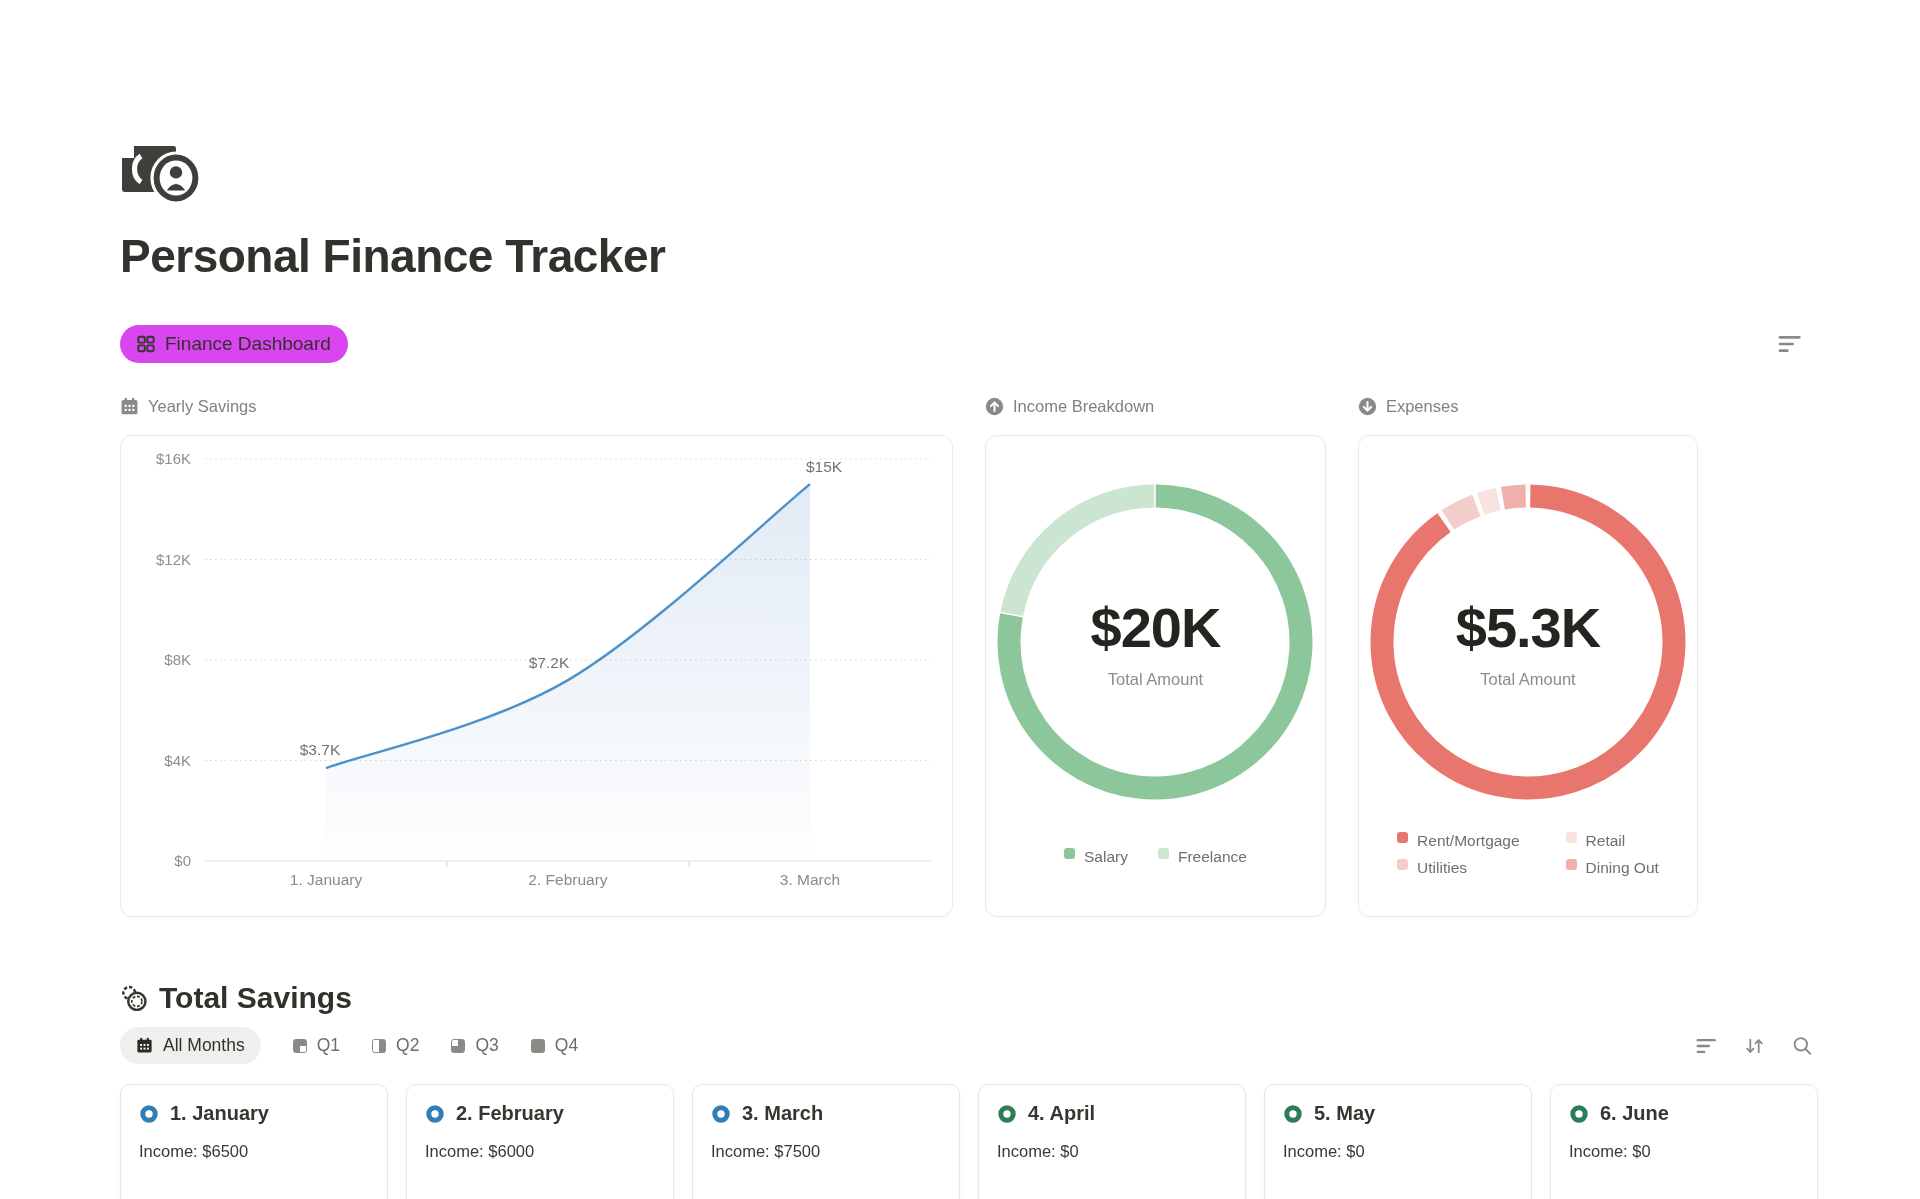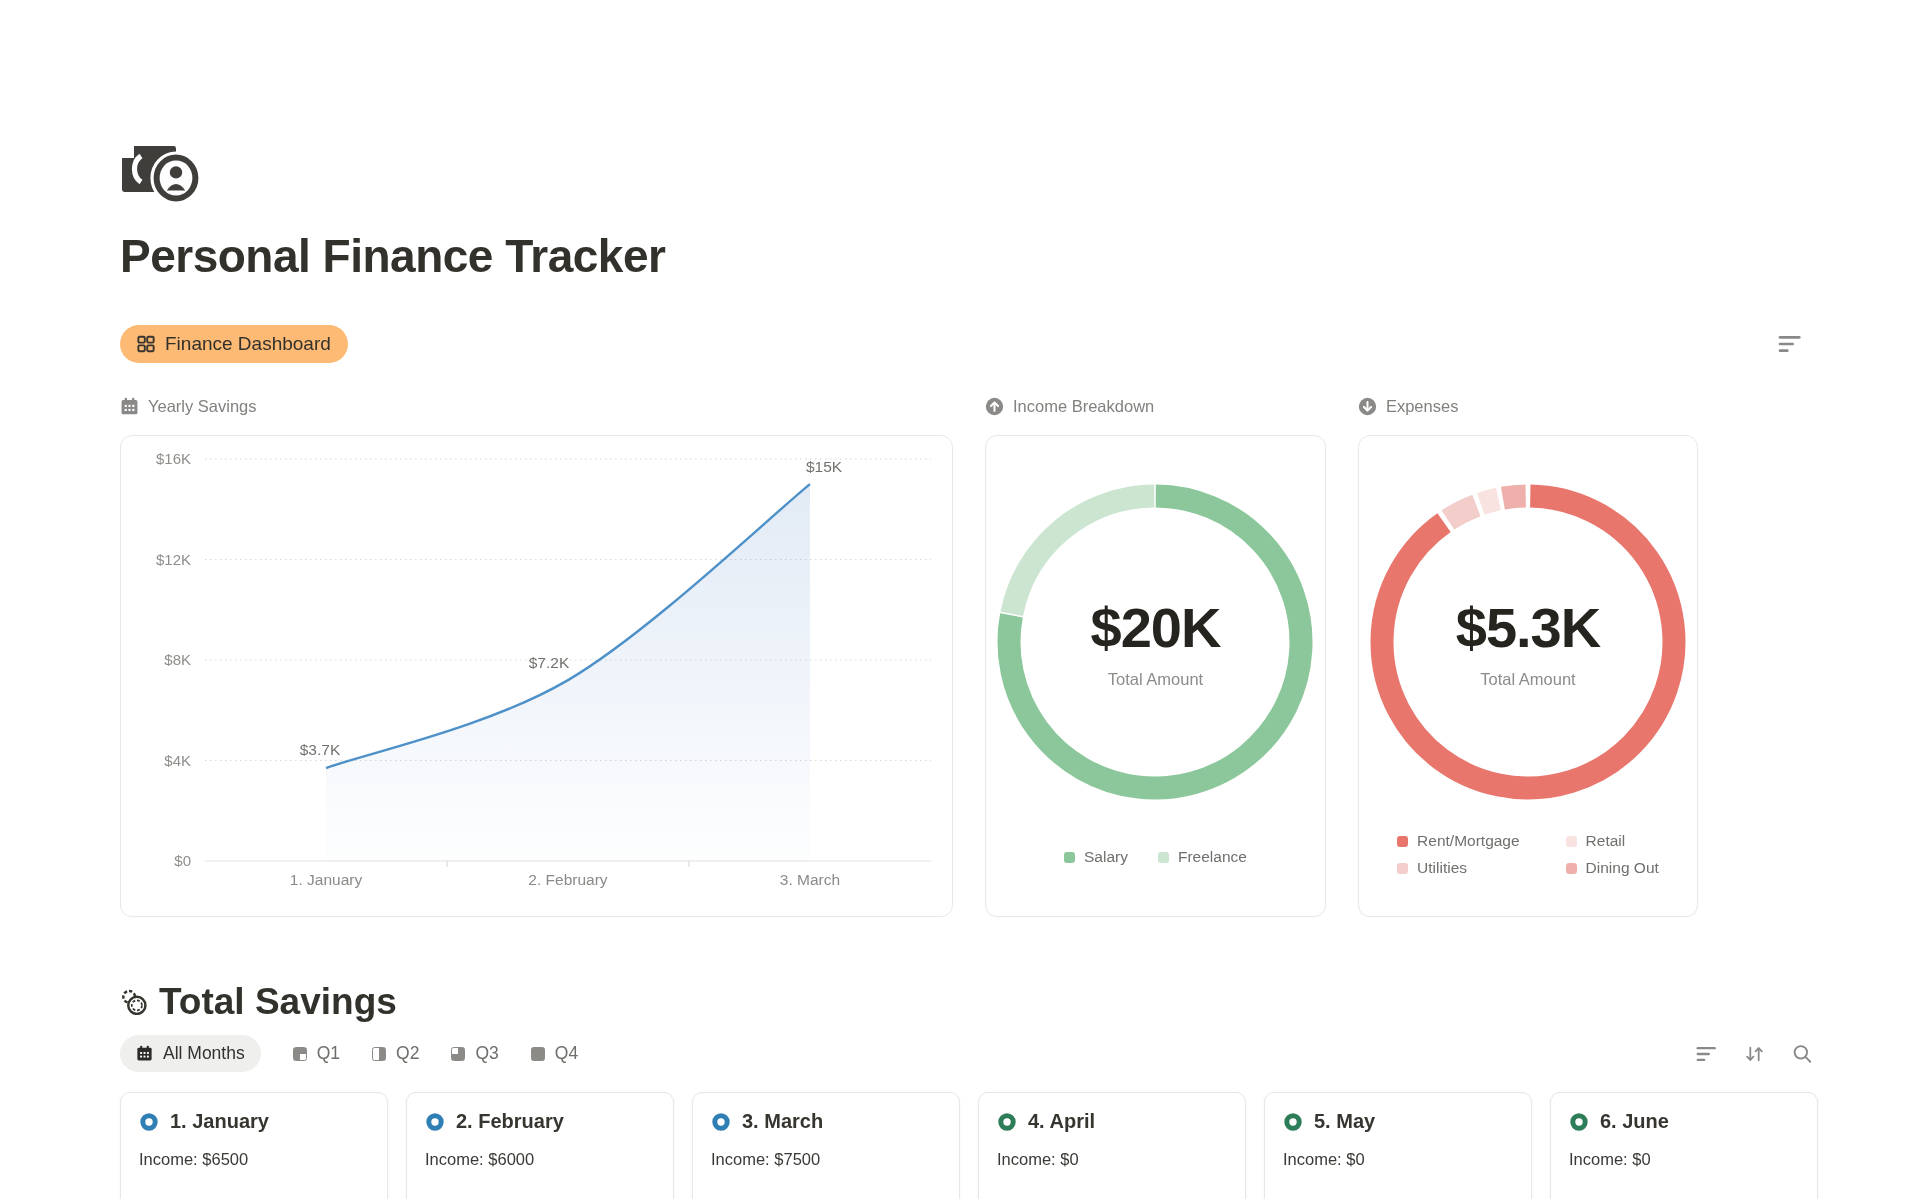--- a/index.html
+++ b/index.html
@@ -4,21 +4,21 @@
 <style>
   * { margin:0; padding:0; box-sizing:border-box; }
   html,body { width:1920px; height:1199px; overflow:hidden; background:#ffffff;
     font-family:"Liberation Sans", sans-serif; color:#37352f; }
   .content { padding:138px 0 0 120px; width:1698px; }
 
   .page-icon { width:84px; height:66px; color:#403e3a; }
   .page-title { margin-top:21px; font-size:46px; font-weight:700; letter-spacing:-0.5px; color:#33312c; }
 
   .view-row { margin-top:42px; width:1698px; display:flex; align-items:center; justify-content:space-between; }
-  .view-pill { display:inline-flex; align-items:center; gap:10px; background:#fdba74;
+  .view-pill { display:inline-flex; align-items:center; gap:10px; background:#d946ef;
     border-radius:20px; padding:8px 17px; font-size:19px; color:#33312c; cursor:pointer; }
   .view-pill svg { width:18px; height:18px; color:#37352f; }
   .icon-btn { background:none; border:none; color:#8a8987; cursor:pointer; display:inline-flex; align-items:center; }
   .view-row .icon-btn { margin-right:16px; }
   .view-row .icon-btn svg { width:24px; height:22px; }
 
   .charts-row { display:flex; gap:32px; margin-top:32px; }
   .chart-label { display:flex; align-items:center; gap:9px; color:#82817d; font-size:16.5px; height:22px; margin-bottom:18px; }
   .chart-label svg { width:19px; height:19px; color:#8a8987; }
   .chart-card { border:1px solid #e9e9e7; border-radius:12px; background:#fff; height:482px;
@@ -27,26 +27,26 @@
   .col-donut { width:401px; }
   .col-donut:last-child { width:400px; }
   .donut-card { display:flex; flex-direction:column; align-items:center; }
   .donut-wrap { position:relative; width:320px; height:320px; margin-top:46px; }
   .donut-center { position:absolute; inset:0; display:flex; flex-direction:column; align-items:center; justify-content:center; }
   .donut-total { font-size:56px; font-weight:700; color:#26241f; letter-spacing:-1px; }
   .donut-sub { margin-top:10px; font-size:16.5px; color:#8d8c89; }
   .legend-flex { margin-top:46px; display:flex; gap:30px; }
   .legend-grid { margin-top:30px; display:grid; grid-auto-flow:column; grid-template-rows:repeat(2,auto);
     column-gap:46px; row-gap:9px; }
-  .legend-item { display:flex; align-items:center; gap:9px; font-size:15.5px; color:#716f6c; white-space:nowrap; }
+  .legend-item { display:flex; gap:9px; font-size:15.5px; color:#716f6c; white-space:nowrap; }
   .legend-swatch { width:11px; height:11px; border-radius:3px; display:inline-block; }
 
   .savings-heading { margin-top:64px; display:flex; align-items:center; gap:11px; }
   .savings-heading svg { width:28px; height:26px; color:#37352f; }
-  .savings-heading h2 { font-size:37px; font-weight:700; color:#33312c; }
+  .savings-heading h2 { font-size:30px; font-weight:700; color:#33312c; }
 
   .tabs-row { margin-top:12px; width:1698px; display:flex; align-items:center; gap:32px; }
   .tab-pill { display:inline-flex; align-items:center; gap:10px; background:#efefed; border-radius:19px;
     padding:8px 16px; font-size:17.5px; font-weight:500; color:#33312c; cursor:pointer; }
   .tab-pill svg { width:17px; height:17px; color:#2d2b27; }
   .tab-item { display:inline-flex; align-items:center; gap:10px; font-size:17.5px; color:#6f6e6b; cursor:pointer; }
   .qicon { width:14px; height:14px; border-radius:2.5px; border:1.5px solid #8b8a87; display:inline-block; }
   .q1 { background:conic-gradient(#8b8a87 0 90deg, #ffffff 90deg 180deg, #8b8a87 180deg 360deg); }
   .q2 { background:conic-gradient(#8b8a87 0 180deg, #ffffff 180deg 360deg); }
   .q3 { background:conic-gradient(#8b8a87 0 270deg, #ffffff 270deg 360deg); }

